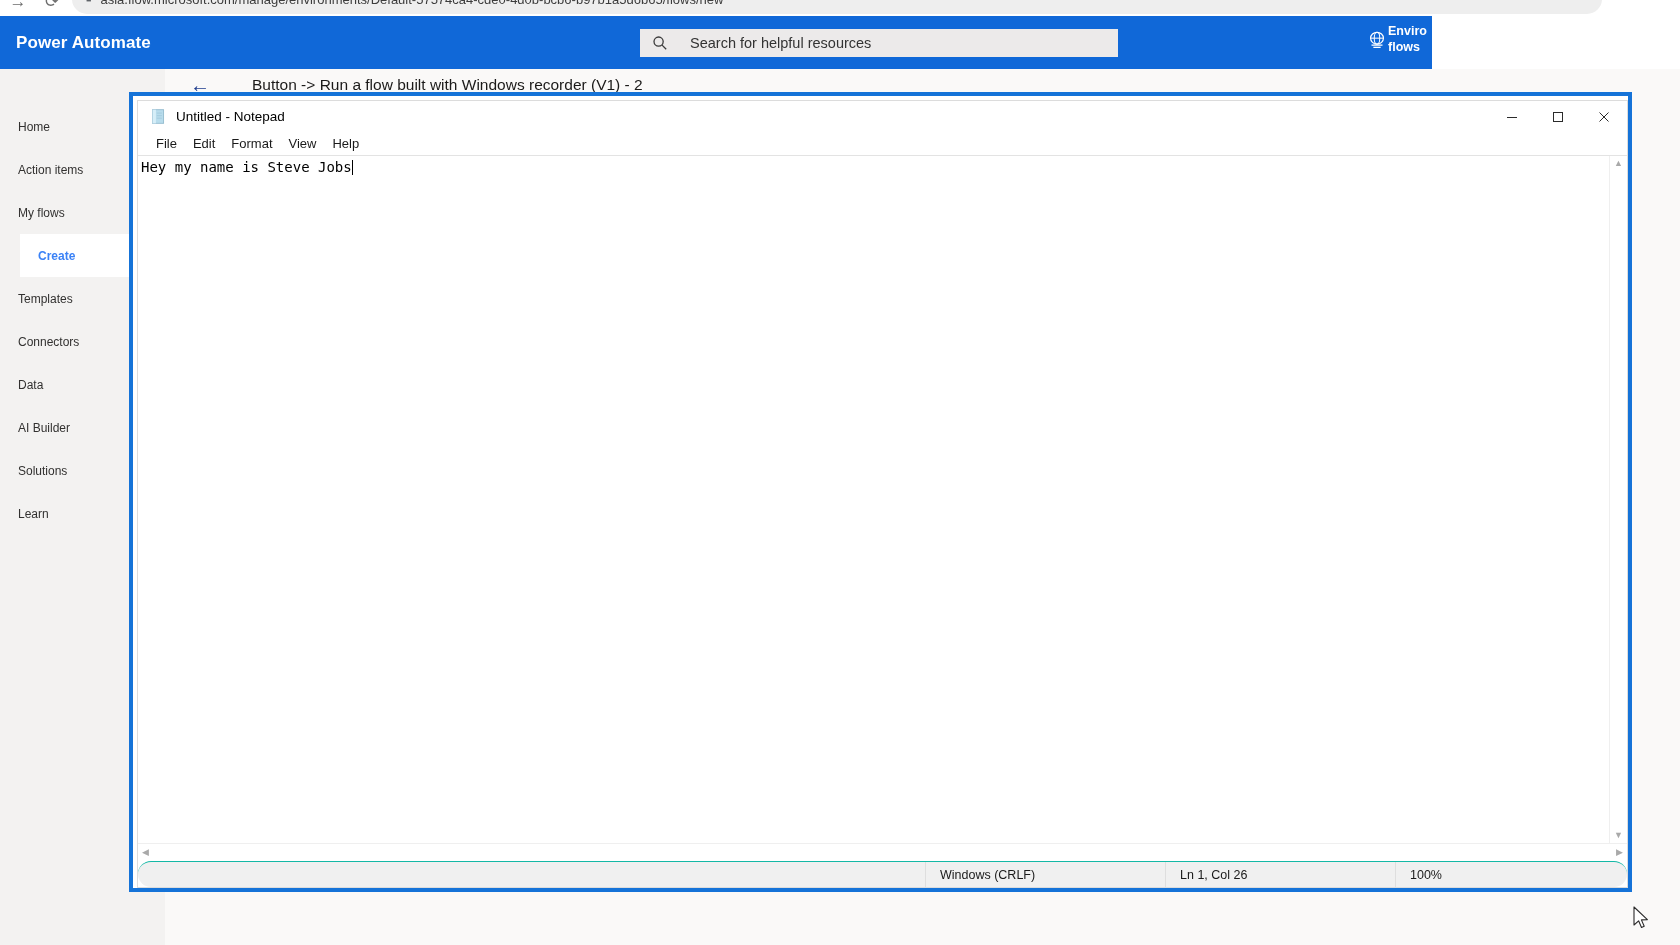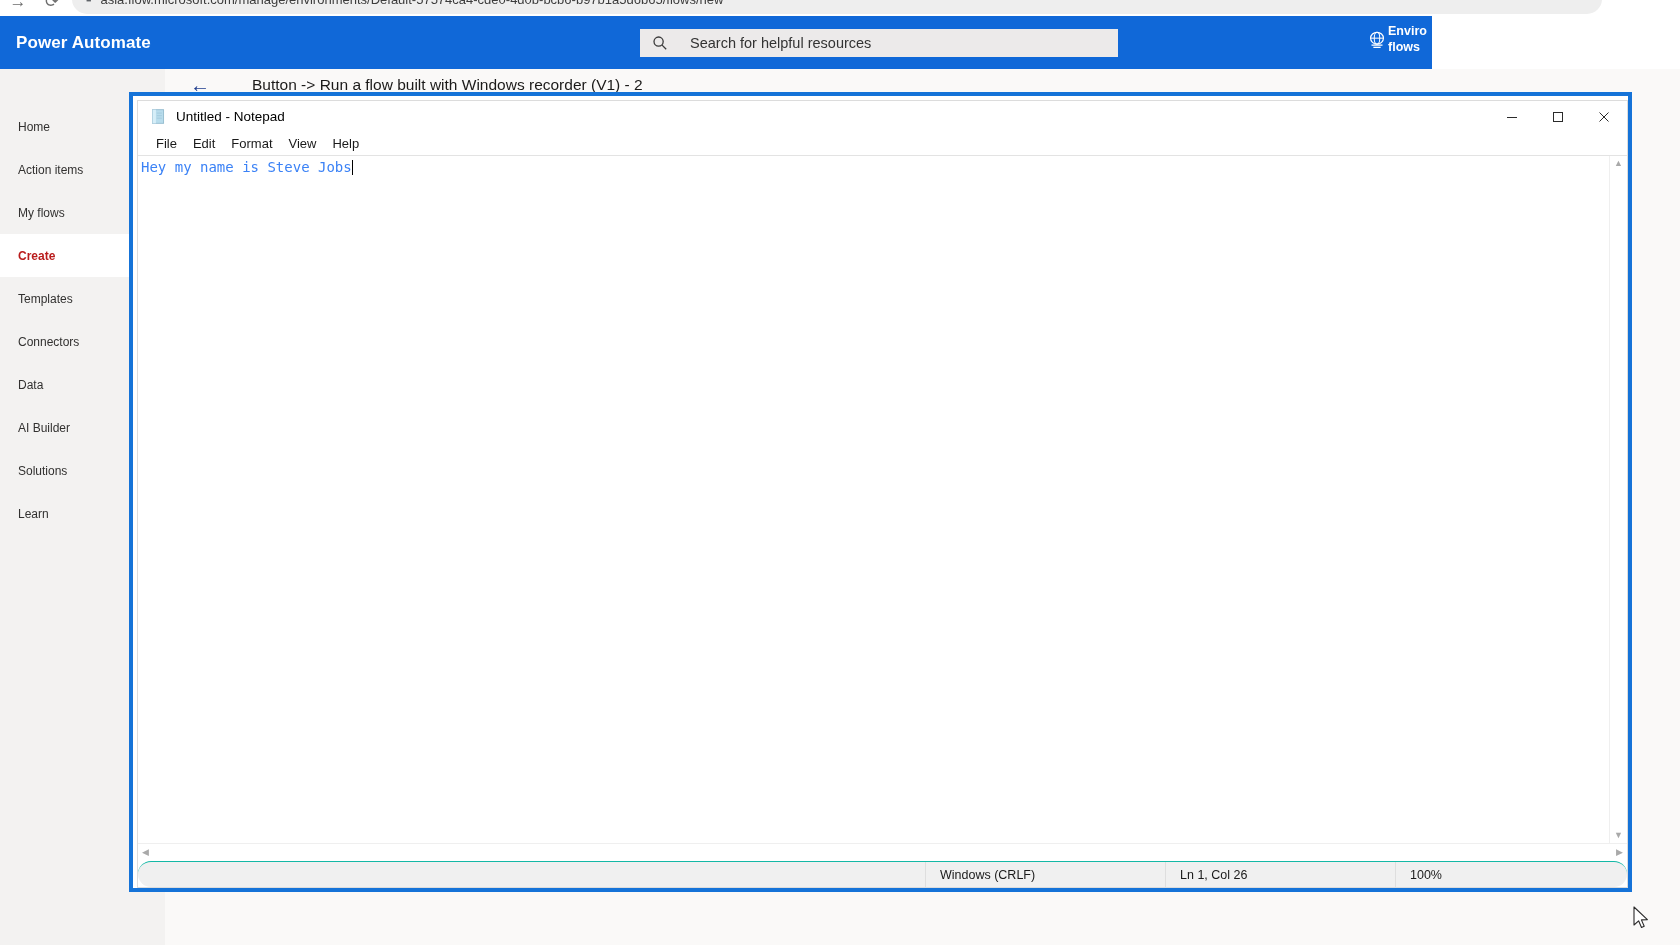--- a/index.html
+++ b/index.html
@@ -158,21 +158,22 @@
     align-items: center;
     padding-left: 18px;
     font-size: 12px;
     color: #323130;
     box-sizing: border-box;
     cursor: pointer;
   }
   .nav-item.active {
     background: #ffffff;
     font-weight: bold;
-    color: #b91c1c;
+    color: #3b82f6;
+    margin-left: 20px;
   }
   .nav-list { padding-top: 36px; }
 
   
   .content {
     position: absolute;
     left: 165px; top: 0;
     right: 0; bottom: 0;
     background: #faf9f8;
   }
@@ -270,21 +271,21 @@
     position: relative;
     display: flex;
     min-height: 0;
     border-top: 1px solid #e3e3e3;
   }
   .np-text {
     flex: 1;
     padding: 2px 0 0 3px;
     font-family: "DejaVu Sans Mono", "Liberation Mono", monospace;
     font-size: 14px;
-    color: #3b82f6;
+    color: #000000;
     line-height: 1.35;
     white-space: pre;
     overflow: hidden;
     background: #ffffff;
     position: relative;
   }
   .caret {
     display: inline-block;
     width: 1px;
     height: 15px;

